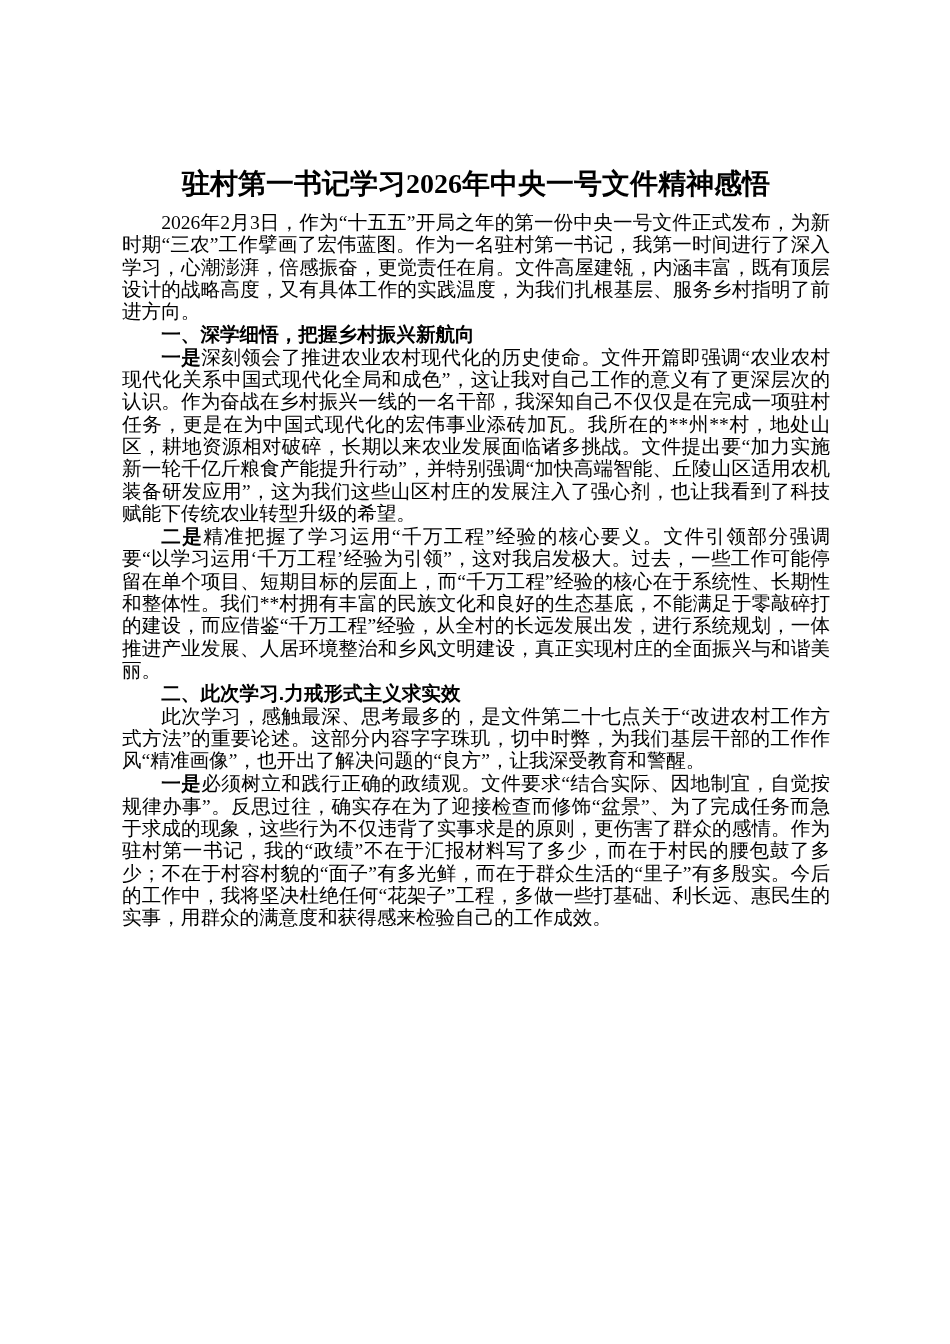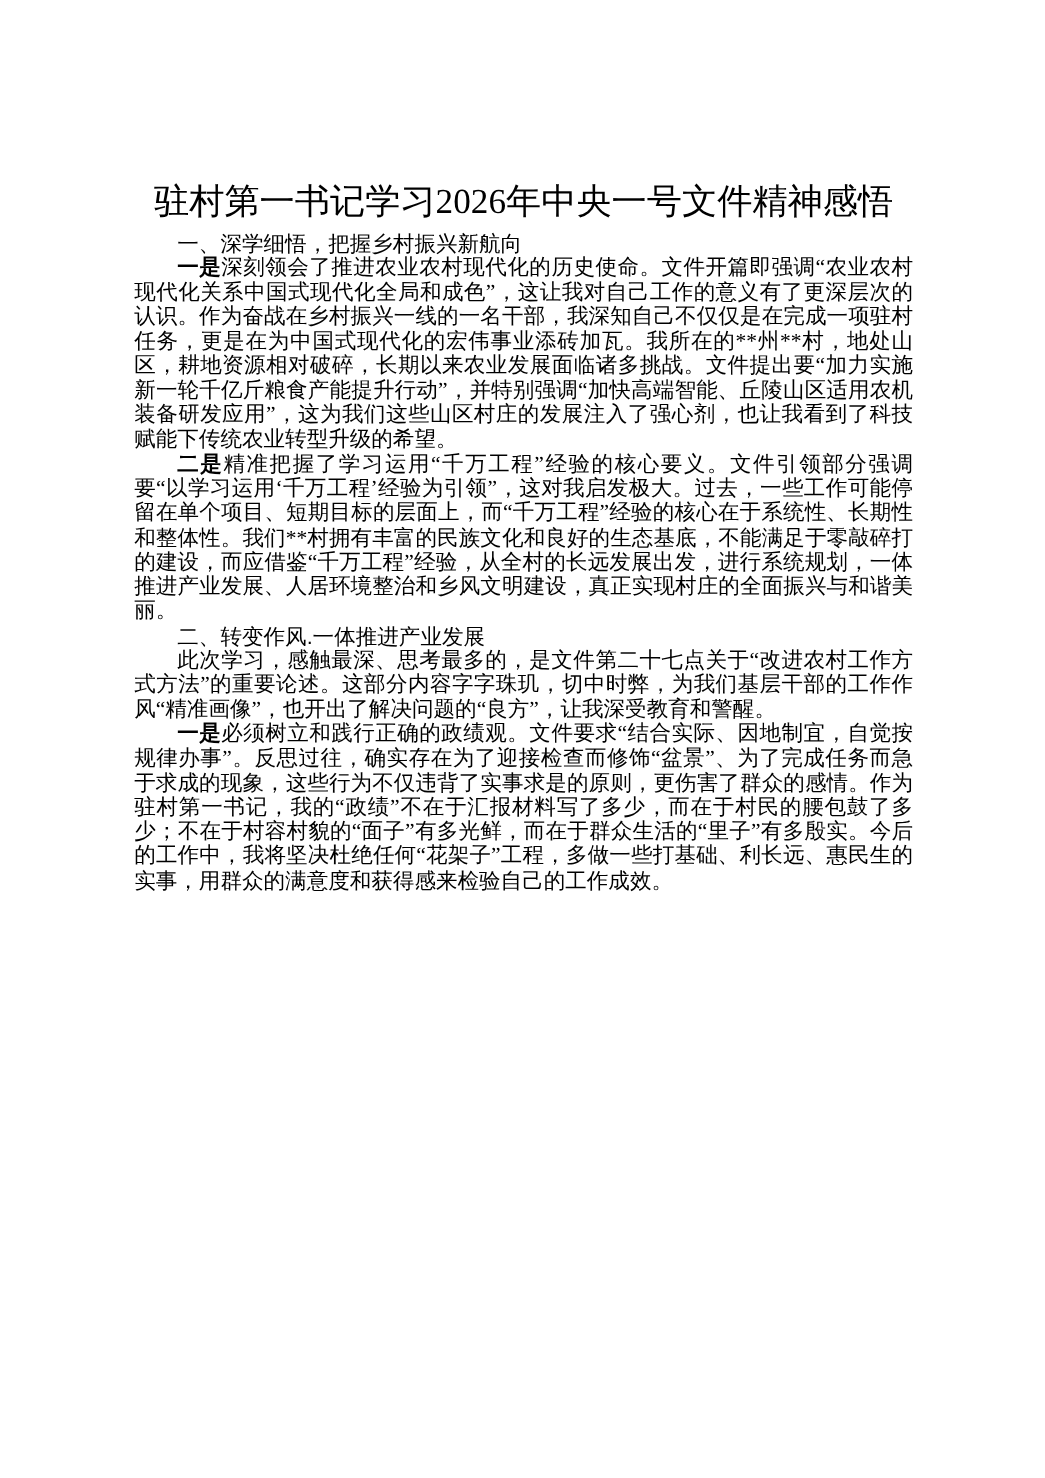--- a/index.html
+++ b/index.html
@@ -13,65 +13,66 @@
     height: 1344px;
     margin: 0 auto;
     background: #ffffff;
     box-sizing: border-box;
     padding: 160px 120px 0 122px;
     overflow: hidden;
     color: #000000;
   }
   .doc-title {
     font-family: "Liberation Serif", "DejaVu Serif", serif;
-    font-weight: normal;
-    font-size: 32px;
+    font-weight: bold;
+    font-size: 28px;
     line-height: 47px;
     text-align: center;
     margin: 0 0 4px 0;
     color: #000000;
   }
   .doc-body {
     font-family: "Liberation Serif", "DejaVu Serif", serif;
     font-size: 19.6px;
     line-height: 22.3px;
     text-align: justify;
     color: #000000;
   }
   .doc-body p {
     margin: 0;
     text-indent: 2em;
   }
   p.heading {
     font-family: "Liberation Sans", "DejaVu Sans", sans-serif;
-    font-weight: normal;
+    font-weight: bold;
   }
   .lead {
-    font-family: Liberation Serif, serif;
+    font-family: Liberation Sans, sans-serif;
     font-weight: bold;
   }
 </style>
 </head>
 <body>
 
 <div class="page">
 
   <h1 class="doc-title">驻村第一书记学习2026年中央一号文件精神感悟</h1>
 
   <div class="doc-body">
 
+    <p><span class="lead"></span><span>2026年2月3日，作为“十五五”开局之年的第一份中央一号文件正式发布，为新时期“三农”工作擘画了宏伟蓝图。作为一名驻村第一书记，我第一时间进行了深入学习，心潮澎湃，倍感振奋，更觉责任在肩。文件高屋建瓴，内涵丰富，既有顶层设计的战略高度，又有具体工作的实践温度，为我们扎根基层、服务乡村指明了前进方向。</span></p>
 
     <p class="heading"><span>一、深学细悟，把握乡村振兴新航向</span></p>
 
     <p><span class="lead">一是</span><span>深刻领会了推进农业农村现代化的历史使命。文件开篇即强调“农业农村现代化关系中国式现代化全局和成色”，这让我对自己工作的意义有了更深层次的认识。作为奋战在乡村振兴一线的一名干部，我深知自己不仅仅是在完成一项驻村任务，更是在为中国式现代化的宏伟事业添砖加瓦。我所在的**州**村，地处山区，耕地资源相对破碎，长期以来农业发展面临诸多挑战。文件提出要“加力实施新一轮千亿斤粮食产能提升行动”，并特别强调“加快高端智能、丘陵山区适用农机装备研发应用”，这为我们这些山区村庄的发展注入了强心剂，也让我看到了科技赋能下传统农业转型升级的希望。</span></p>
 
     <p><span class="lead">二是</span><span>精准把握了学习运用“千万工程”经验的核心要义。文件引领部分强调要“以学习运用‘千万工程’经验为引领”，这对我启发极大。过去，一些工作可能停留在单个项目、短期目标的层面上，而“千万工程”经验的核心在于系统性、长期性和整体性。我们**村拥有丰富的民族文化和良好的生态基底，不能满足于零敲碎打的建设，而应借鉴“千万工程”经验，从全村的长远发展出发，进行系统规划，一体推进产业发展、人居环境整治和乡风文明建设，真正实现村庄的全面振兴与和谐美丽。</span></p>
 
 
-    <p class="heading"><span>二、转变作风.一体推进产业发展</span></p>
+    <p class="heading"><span>二、此次学习.力戒形式主义求实效</span></p>
 
     <p><span class="lead"></span><span>此次学习，感触最深、思考最多的，是文件第二十七点关于“改进农村工作方式方法”的重要论述。这部分内容字字珠玑，切中时弊，为我们基层干部的工作作风“精准画像”，也开出了解决问题的“良方”，让我深受教育和警醒。</span></p>
 
     <p><span class="lead">一是</span><span>必须树立和践行正确的政绩观。文件要求“结合实际、因地制宜，自觉按规律办事”。反思过往，确实存在为了迎接检查而修饰“盆景”、为了完成任务而急于求成的现象，这些行为不仅违背了实事求是的原则，更伤害了群众的感情。作为驻村第一书记，我的“政绩”不在于汇报材料写了多少，而在于村民的腰包鼓了多少；不在于村容村貌的“面子”有多光鲜，而在于群众生活的“里子”有多殷实。今后的工作中，我将坚决杜绝任何“花架子”工程，多做一些打基础、利长远、惠民生的实事，用群众的满意度和获得感来检验自己的工作成效。</span></p>
 
 
   </div>
 </div>
 
 </body></html>

